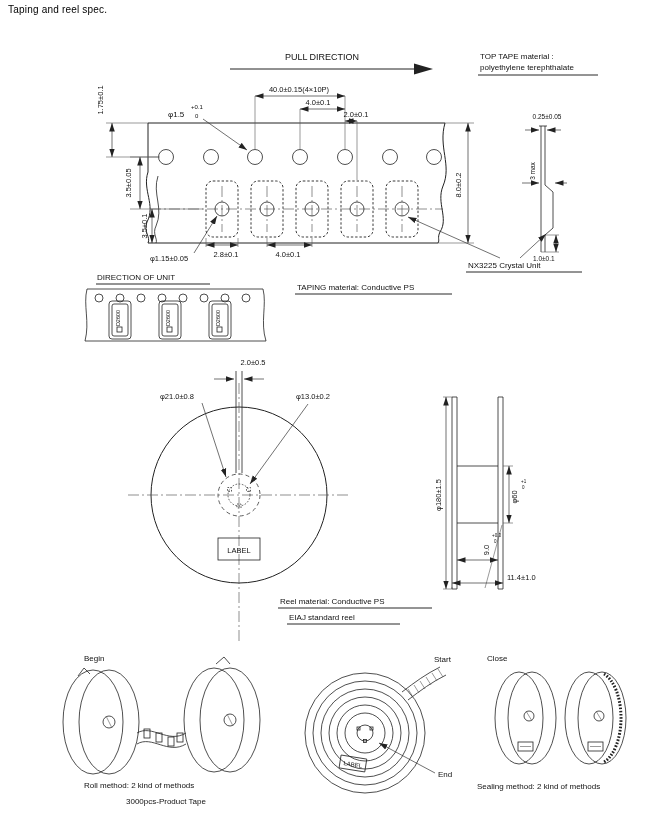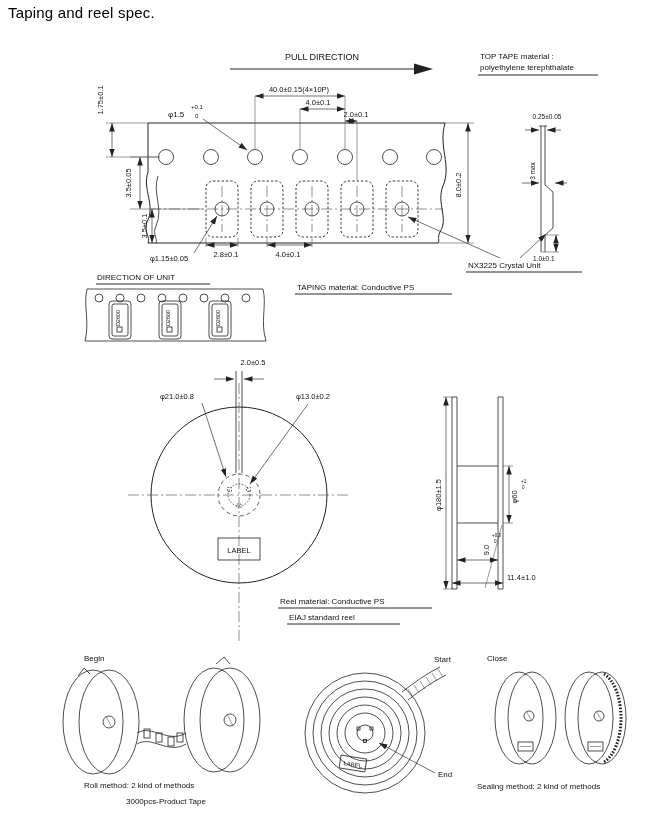--- a/index.html
+++ b/index.html
@@ -1,18 +1,18 @@
 <!DOCTYPE html>
 <html><head>
 <meta charset="utf-8">
 <style>
   html,body{margin:0;padding:0;background:#fff;}
   .page{position:relative;width:661px;height:819px;background:#ffffff;overflow:hidden;
         font-family:"Liberation Sans",sans-serif;}
-  .page-title{position:absolute;left:8px;top:4px;font-size:15px;color:#000;letter-spacing:0.2px;}
+  .page-title{position:absolute;left:8px;top:4px;font-size:10px;color:#000;letter-spacing:0.2px;}
   svg{position:absolute;left:0;top:0;}
   svg text{fill:#111;font-family:"Liberation Sans",sans-serif;}
   .t9{font-size:9px;} .t8{font-size:8px;} .t7{font-size:7.5px;} .t65{font-size:6.5px;}
   .t6{font-size:6px;} .t5{font-size:5.5px;} .t45{font-size:4.5px;}
   .ln{stroke:#222;stroke-width:1;fill:none;}
   .ln2{stroke:#222;stroke-width:0.8;fill:none;}
   .thin{stroke:#555;stroke-width:0.6;fill:none;}
   .dim{stroke:#333;stroke-width:0.7;fill:none;}
   .ul{stroke:#111;stroke-width:0.9;}
   .dash{stroke:#222;stroke-width:0.9;fill:none;stroke-dasharray:2.4,1.9;}

